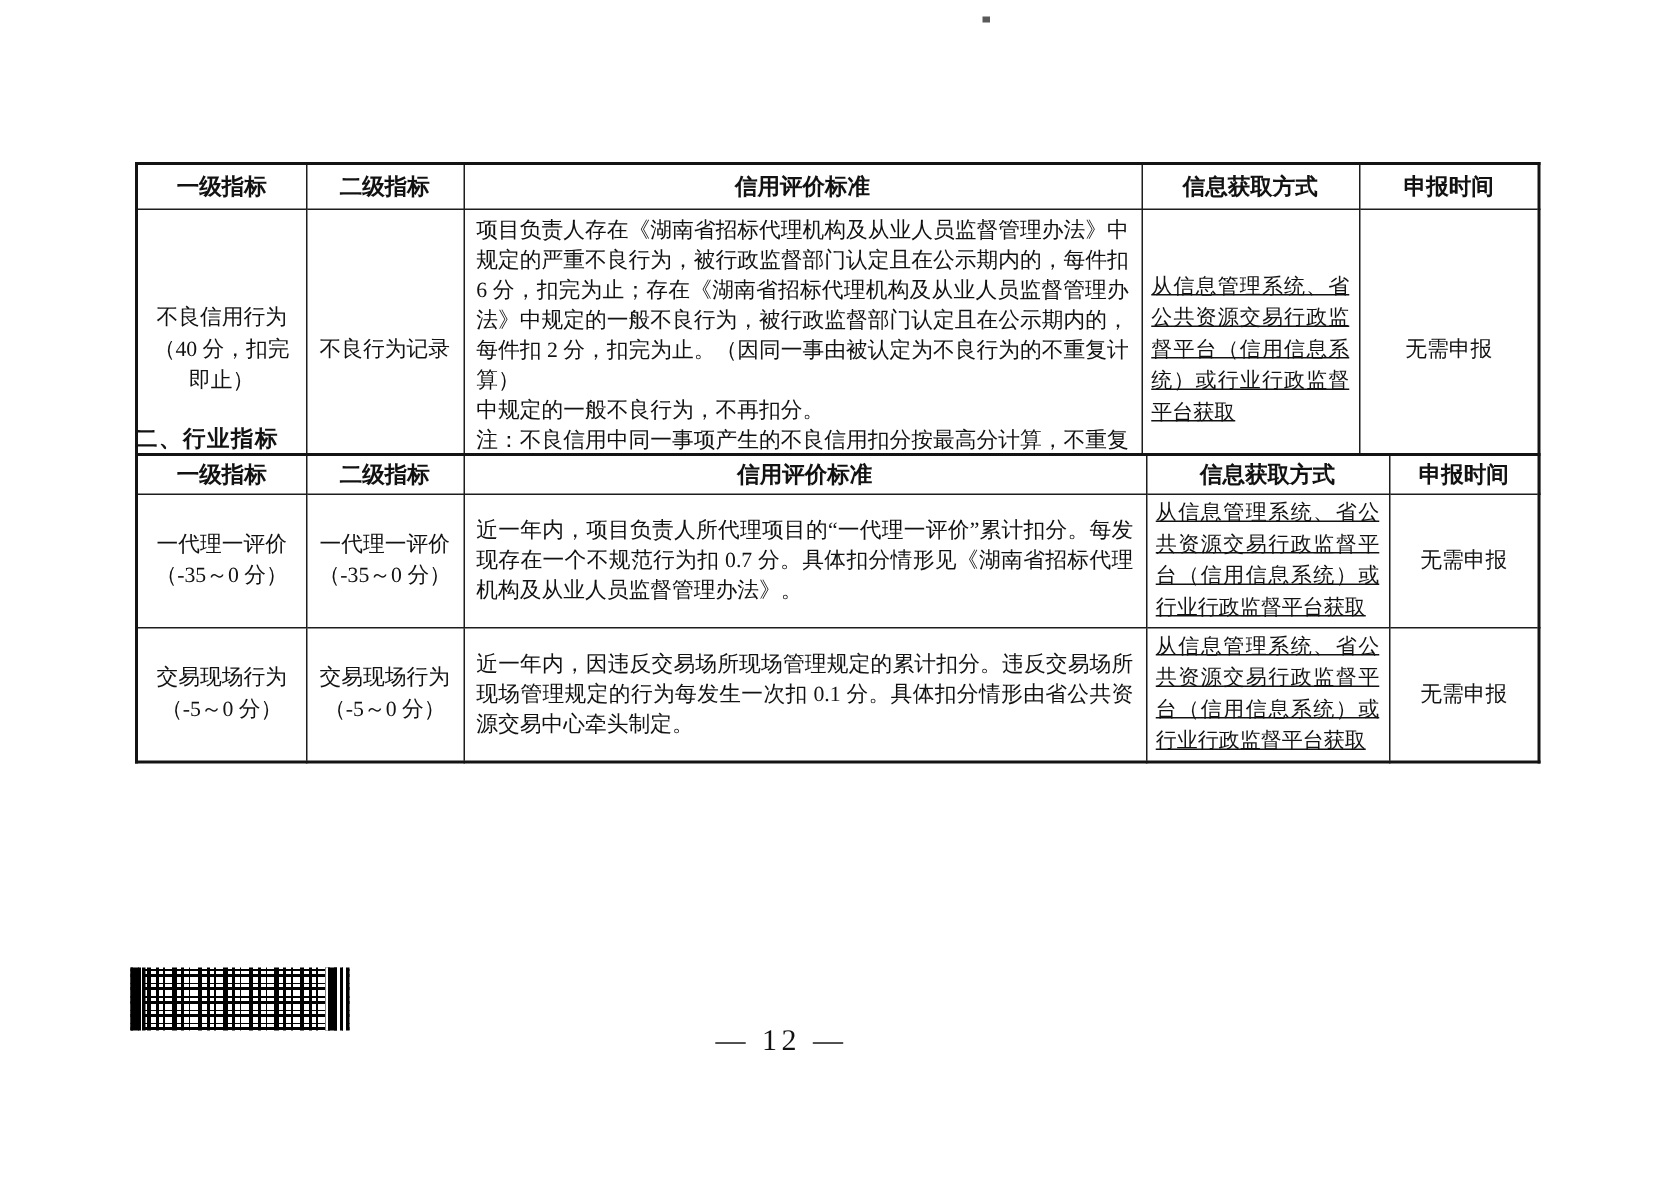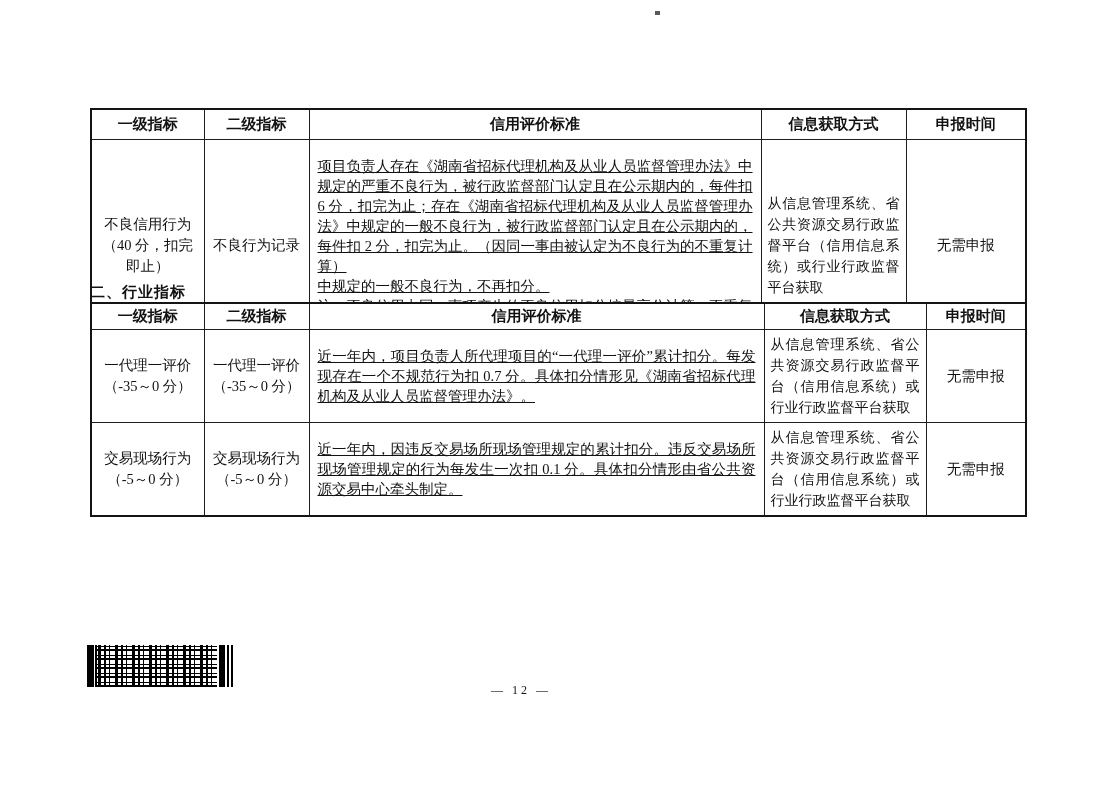--- a/index.html
+++ b/index.html
@@ -8,42 +8,42 @@
     font-family:"Liberation Serif","DejaVu Serif",serif;color:#121212;border-radius:29px;
   }
   .speck{position:absolute;left:655px;top:11px;width:5px;height:4px;background:#5a5a5a;}
   table{border-collapse:collapse;position:absolute;table-layout:fixed;background:#fff;}
   .t1{left:90px;top:108px;width:935px;border:2px solid #141414;}
   .t2{left:90px;top:302px;width:935px;border:2px solid #141414;}
   th,td{border:1.6px solid #1d1d1d;vertical-align:middle;}
   th{font-size:15px;font-weight:bold;padding:3px 2px;text-align:center;}
   td{font-size:14.5px;}
   td.center{text-align:center;padding:2px 5px;line-height:21px;}
-  td.just{text-align:justify;padding:16px 8px;line-height:20px;text-decoration:underline;}
-  td.src{text-align:justify;padding:2px 6px;line-height:21px;font-size:14px;}
+  td.just{text-align:justify;padding:4px 8px;line-height:20px;}
+  td.src{text-align:justify;padding:2px 6px;line-height:21px;font-size:14px;text-decoration:underline;}
   .t1 thead tr{height:30px;}
   .t1 tbody tr{height:143px;}
   .t2 thead tr{height:26px;}
   .t2 tbody tr.r1{height:76px;}
   .t2 tbody tr.r2{height:86px;}
   .t2 tbody tr.r3{height:87px;}
   td p{margin:0;}
   .sec{position:absolute;left:90px;top:283px;font-size:15px;font-weight:bold;letter-spacing:1px;}
   .footnote{position:absolute;left:86px;top:590px;width:952px;font-size:15px;line-height:20px;}
   .barcode{
     position:absolute;left:87px;top:645px;width:146px;height:42px;background-color:#fff;
     background-image:
       repeating-linear-gradient(90deg,#000 0 2px,rgba(0,0,0,0) 2px 5px,#000 5px 6px,rgba(0,0,0,0) 6px 11px,#000 11px 14px,rgba(0,0,0,0) 14px 17px),
       repeating-linear-gradient(0deg,#000 0 2px,rgba(0,0,0,0) 2px 4px,#000 4px 5px,rgba(0,0,0,0) 5px 9px);
   }
   .barcode::before{content:"";position:absolute;left:0;top:0;bottom:0;width:10px;
     background:linear-gradient(90deg,#000 0 7px,#fff 7px 8px,#000 8px 10px);}
   .barcode::after{content:"";position:absolute;right:0;top:0;bottom:0;width:16px;
     background:linear-gradient(90deg,#fff 0 2px,#000 2px 8px,#fff 8px 10px,#000 10px 12px,#fff 12px 14px,#000 14px 16px);}
-  .pagenum{position:absolute;left:0;top:683px;width:1042px;text-align:center;font-size:12px;letter-spacing:3px;}
+  .pagenum{position:absolute;left:0;top:683px;width:1042px;text-align:center;font-size:20px;letter-spacing:3px;}
 </style>
 </head>
 <body>
 
 <div class="page">
 
   <div class="speck"></div>
 
   <table class="t1">
     <colgroup>

